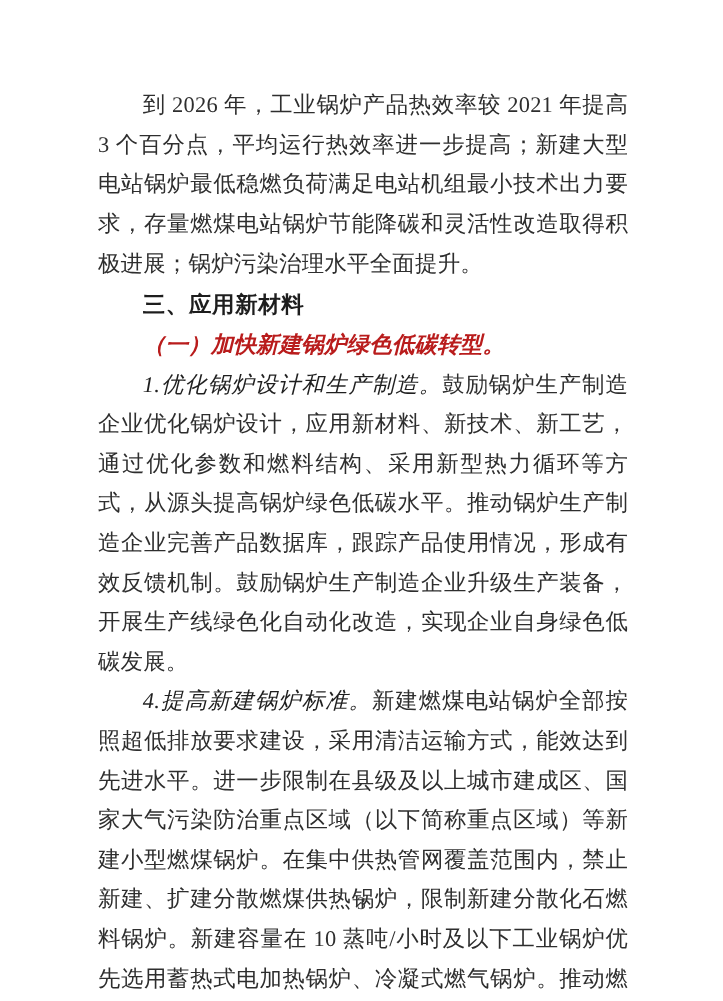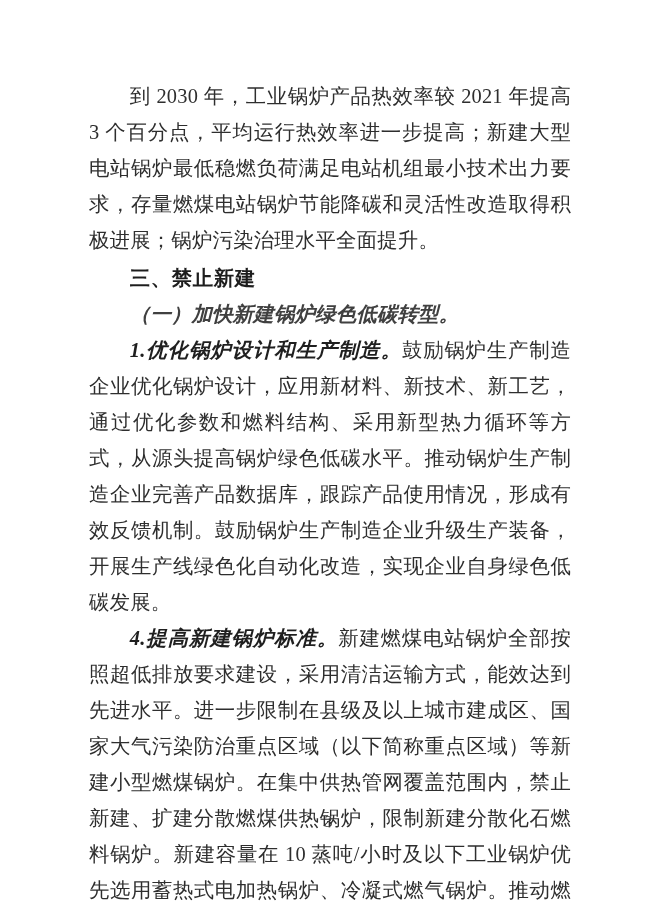--- a/index.html
+++ b/index.html
@@ -62,27 +62,27 @@
   
   .heading-sub {
     margin: 0;
     font-family: "Liberation Serif", "DejaVu Serif", serif;
     font-size: 20.4px;
     line-height: 36px;
     font-weight: 600;
     font-style: italic;
     text-indent: 2em;
     letter-spacing: 0.2px;
-    color: #404040;
+    color: #b91c1c;
     text-align: left;
   }
 
   
   .lead {
-    font-weight: 700;
+    font-weight: 400;
     font-style: italic;
     color: #1f1f1f;
     letter-spacing: 0.3px;
   }
 
   .spacer-sm { height: 2px; }
 
   #page-number {
     position: absolute;
     left: 0;
@@ -95,25 +95,25 @@
     font-family: "Liberation Serif", "DejaVu Serif", serif;
   }
 </style>
 </head>
 <body>
 
 <div id="page">
 
   <div id="text-column">
 
-    <p class="para">到 2030 年，工业锅炉产品热效率较 2021 年提高 3 个百分点，平均运行热效率进一步提高；新建大型电站锅炉最低稳燃负荷满足电站机组最小技术出力要求，存量燃煤电站锅炉节能降碳和灵活性改造取得积极进展；锅炉污染治理水平全面提升。</p>
+    <p class="para">到 2026 年，工业锅炉产品热效率较 2021 年提高 3 个百分点，平均运行热效率进一步提高；新建大型电站锅炉最低稳燃负荷满足电站机组最小技术出力要求，存量燃煤电站锅炉节能降碳和灵活性改造取得积极进展；锅炉污染治理水平全面提升。</p>
 
     <div class="spacer-sm"></div>
 
-    <h3 class="heading-h3">三、禁止新建</h3>
+    <h3 class="heading-h3">三、应用新材料</h3>
 
     <h4 class="heading-sub">（一）加快新建锅炉绿色低碳转型。</h4>
 
     <p class="para"><span class="lead">1.优化锅炉设计和生产制造。</span><span>鼓励锅炉生产制造企业优化锅炉设计，应用新材料、新技术、新工艺，通过优化参数和燃料结构、采用新型热力循环等方式，从源头提高锅炉绿色低碳水平。推动锅炉生产制造企业完善产品数据库，跟踪产品使用情况，形成有效反馈机制。鼓励锅炉生产制造企业升级生产装备，开展生产线绿色化自动化改造，实现企业自身绿色低碳发展。</span></p>
 
     <p class="para"><span class="lead">4.提高新建锅炉标准。</span><span>新建燃煤电站锅炉全部按照超低排放要求建设，采用清洁运输方式，能效达到先进水平。进一步限制在县级及以上城市建成区、国家大气污染防治重点区域（以下简称重点区域）等新建小型燃煤锅炉。在集中供热管网覆盖范围内，禁止新建、扩建分散燃煤供热锅炉，限制新建分散化石燃料锅炉。新建容量在 10 蒸吨/小时及以下工业锅炉优先选用蓄热式电加热锅炉、冷凝式燃气锅炉。推动燃气锅炉全面采用低氮燃烧技术，严格限制排烟温度，适时禁止非冷凝式燃气锅炉进入市场，优先使用低噪声工艺和设备。</span></p>
 
   </div>
 
   <div id="page-number">3</div>

